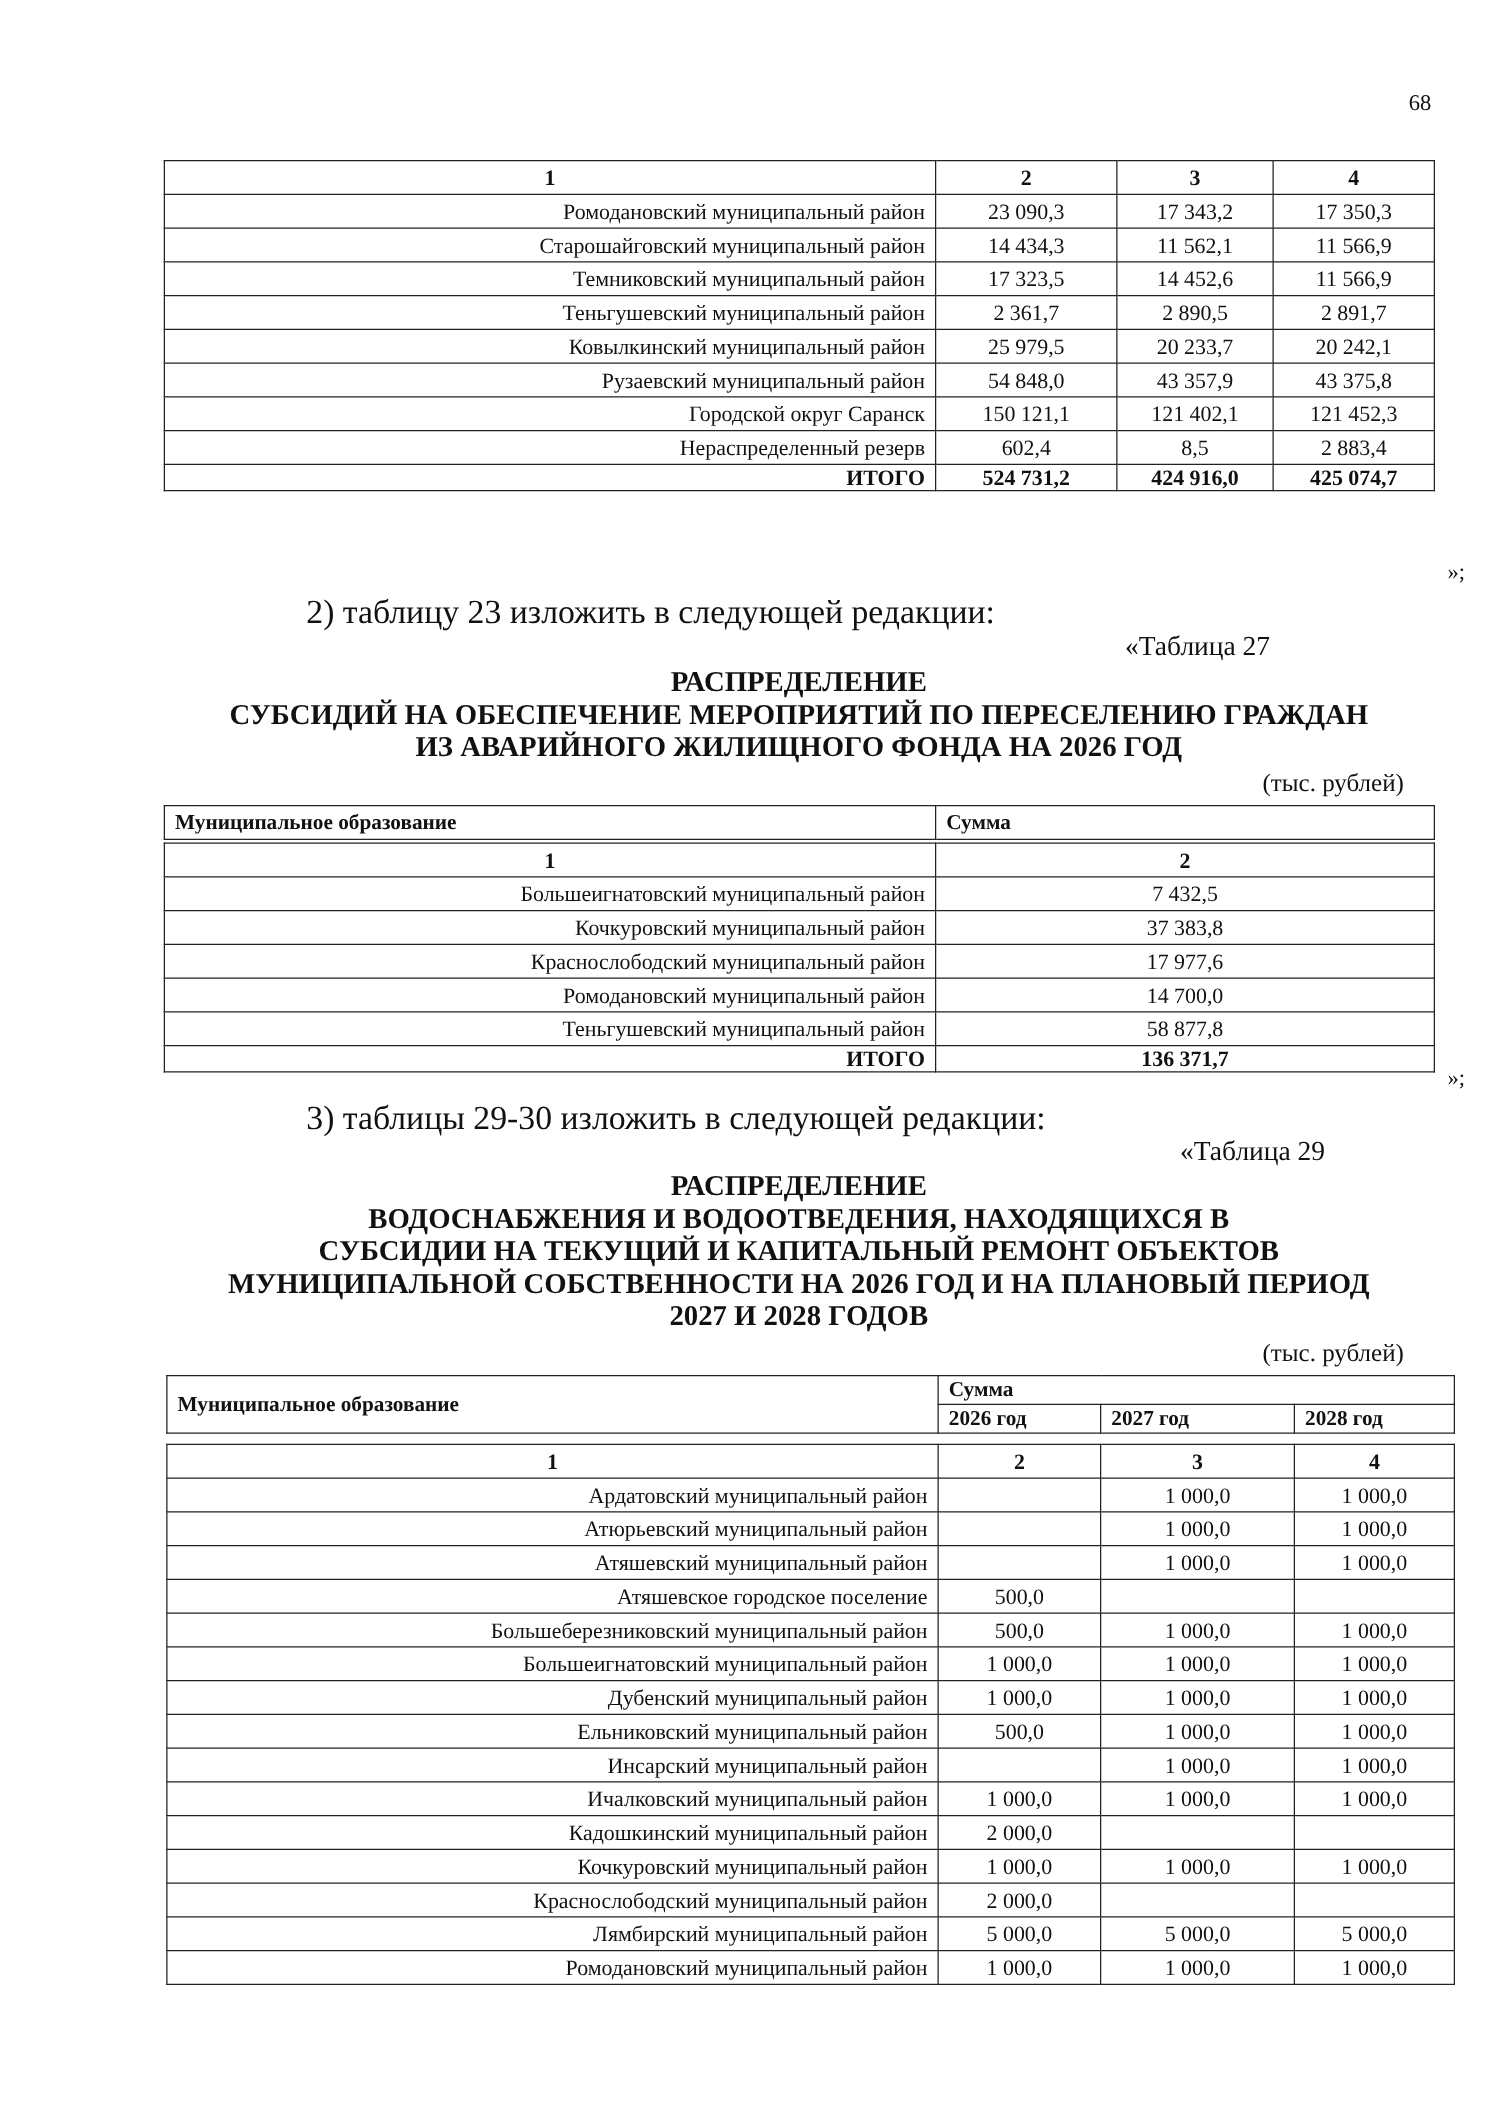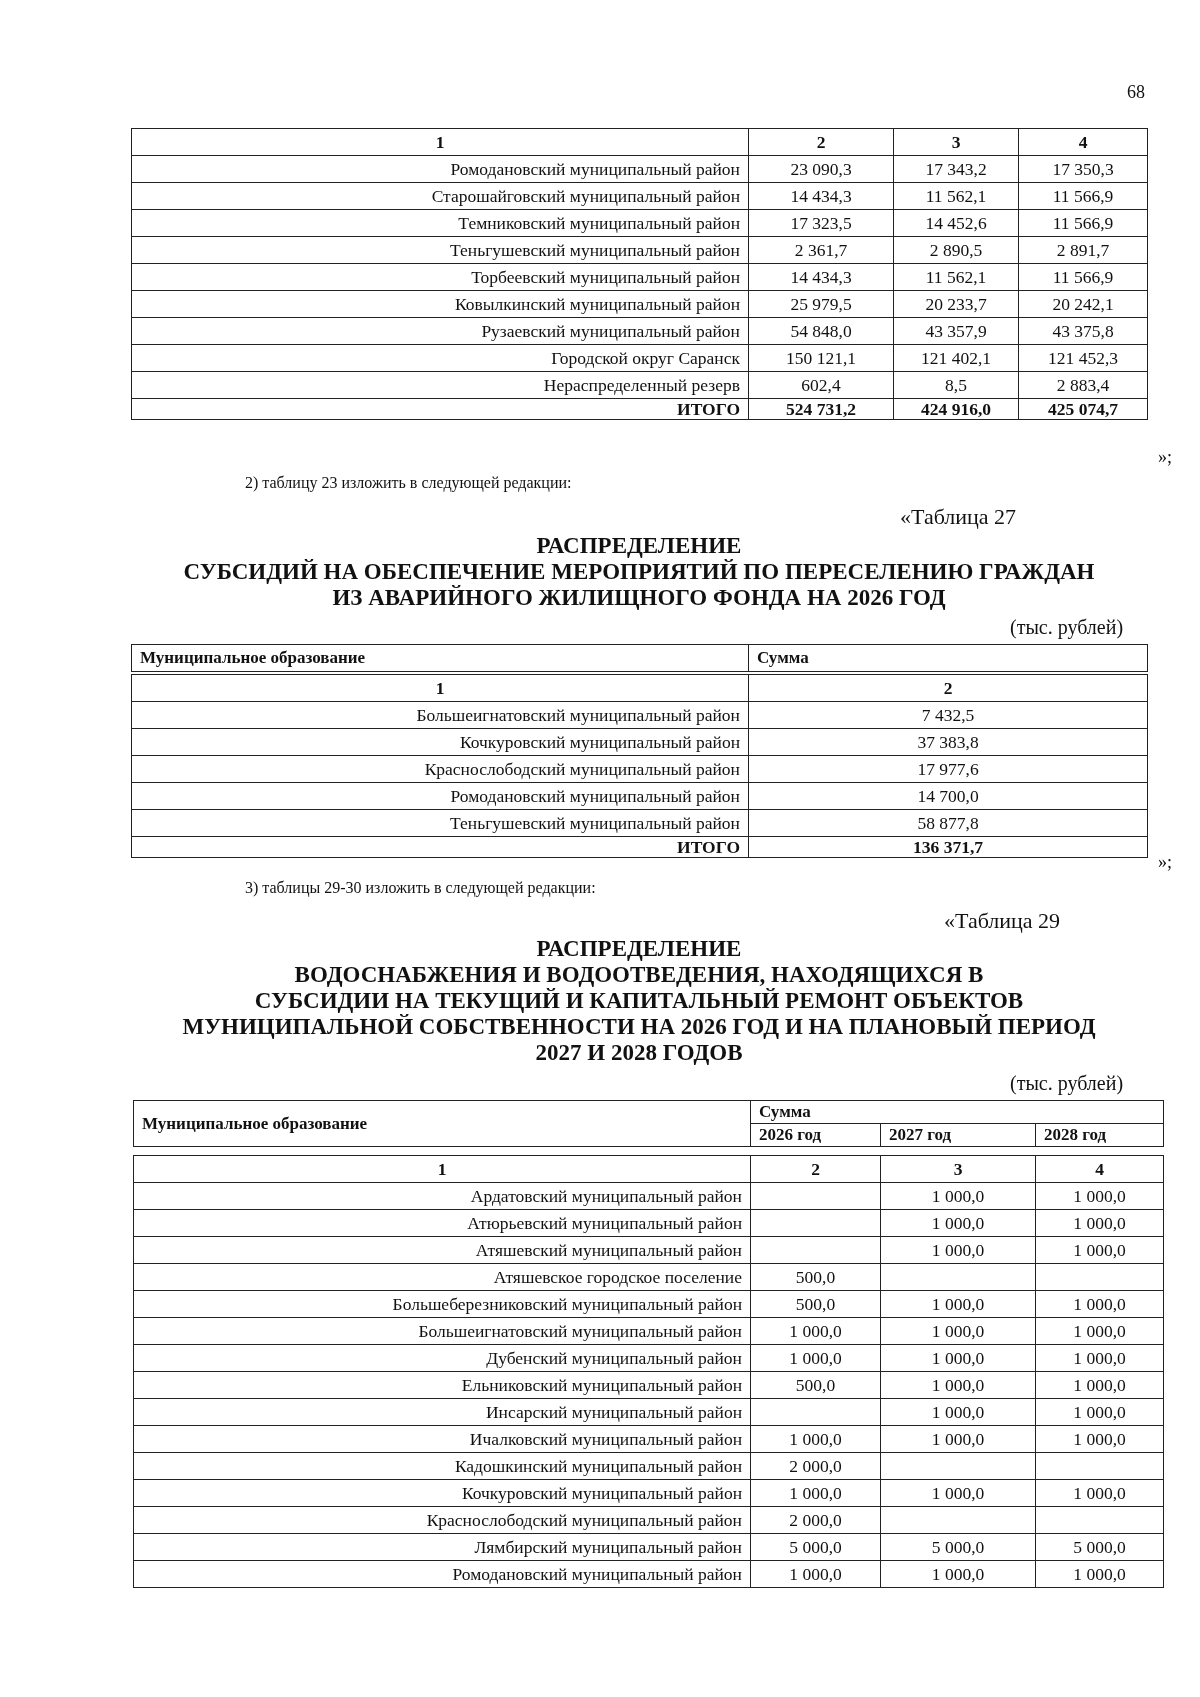--- a/index.html
+++ b/index.html
@@ -1,31 +1,31 @@
 <!DOCTYPE html>
 <html><head>
 <meta charset="utf-8">
 <style>
   html, body { margin: 0; padding: 0; background: #ffffff; }
   body {
     width: 1200px; height: 1697px; position: relative; overflow: hidden;
     font-family: "Liberation Serif", "DejaVu Serif", serif; color: #111;
   }
   .abs { position: absolute; }
-  .page-num { left: 1127px; top: 82px; font-size: 18px; }
+  .page-num { left: 1127px; top: 72px; font-size: 18px; }
   table { border-collapse: collapse; position: absolute; table-layout: fixed; }
   td, th {
     border: 1.5px solid #222; padding: 0 8px; font-size: 17.5px;
     font-weight: normal; line-height: 26px; height: 26px; white-space: nowrap;
   }
   td.num { text-align: center; }
   td.name { text-align: right; }
   tr.total td { font-weight: bold; line-height: 20px; height: 20px; }
   tr.colnum td { font-weight: bold; text-align: center; }
-  .para { font-size: 16px; }
+  .para { font-size: 27px; }
   .title { font-weight: bold; font-size: 23px; text-align: center; line-height: 26px; }
   .units { font-size: 20px; }
   .quote-end { font-size: 18px; }
   .hdr td { font-weight: bold; text-align: left; font-size: 17px; }
 </style>
 </head>
 <body>
 
 <div class="abs page-num">68</div>
 
@@ -59,26 +59,20 @@
         <td class="name">Темниковский муниципальный район</td>
         <td class="num">17 323,5</td>
         <td class="num">14 452,6</td>
         <td class="num">11 566,9</td>
       </tr>
       <tr>
         <td class="name">Теньгушевский муниципальный район</td>
         <td class="num">2 361,7</td>
         <td class="num">2 890,5</td>
         <td class="num">2 891,7</td>
-      </tr>
-      <tr>
-        <td class="name">Торбеевский муниципальный район</td>
-        <td class="num">14 434,3</td>
-        <td class="num">11 562,1</td>
-        <td class="num">11 566,9</td>
       </tr>
       <tr>
         <td class="name">Ковылкинский муниципальный район</td>
         <td class="num">25 979,5</td>
         <td class="num">20 233,7</td>
         <td class="num">20 242,1</td>
       </tr>
       <tr>
         <td class="name">Рузаевский муниципальный район</td>
         <td class="num">54 848,0</td>

